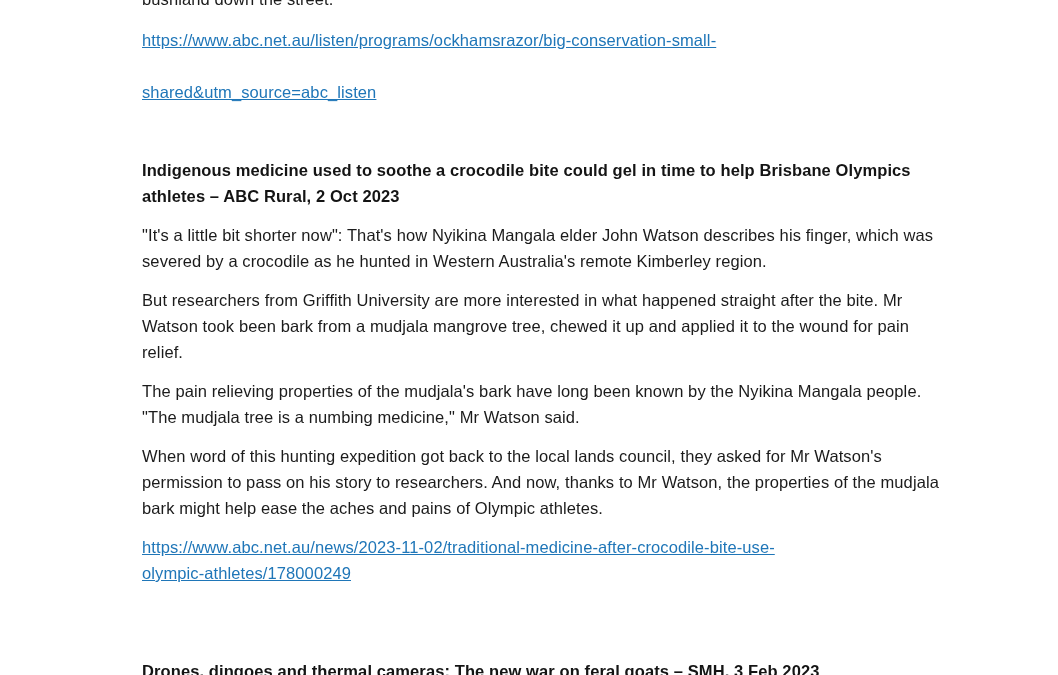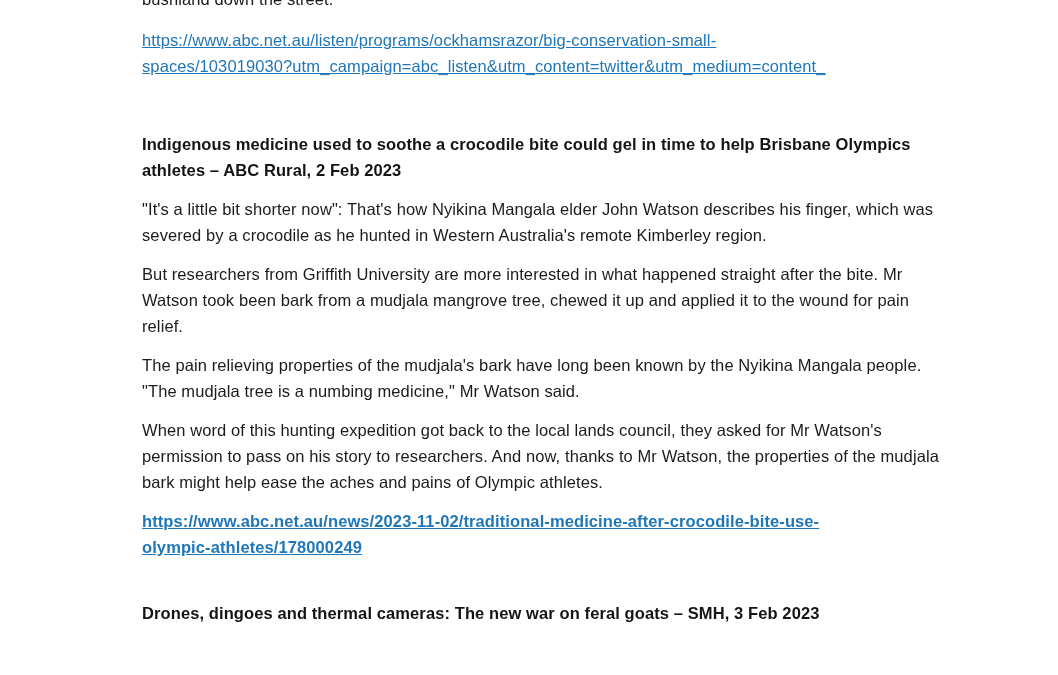--- a/index.html
+++ b/index.html
@@ -40,43 +40,42 @@
     margin: 0 0 13px 0;
     letter-spacing: 0.1px;
   }
   .link-block {
     font-size: 16.5px;
     line-height: 26px;
     margin: 0 0 52px 0;
     letter-spacing: 0.1px;
   }
   .link-block.tight {
-    margin-bottom: 40px;
-    font-weight: bold;
+    margin-bottom: 72px;
   }
   a.doc-link {
     color: #1f76b8;
     text-decoration: underline;
     cursor: pointer;
     word-break: break-all;
   }
 </style>
 </head>
 <body>
 
 <div class="page">
   <div class="content">
 
     <p class="body-text fragment">bushland down the street.</p>
 
     <p class="link-block">
-      <a class="doc-link"><span>https://www.abc.net.au/listen/programs/ockhamsrazor/big-conservation-small-</span><br><span>spaces/103019030?utm_campaign=abc_listen&amp;utm_content=twitter&amp;utm_medium=content_</span><br></a>
+      <a class="doc-link"><span>https://www.abc.net.au/listen/programs/ockhamsrazor/big-conservation-small-</span><br><br><span>shared&amp;utm_source=abc_listen</span></a>
     </p>
 
-    <h2 class="heading">Indigenous medicine used to soothe a crocodile bite could gel in time to help Brisbane Olympics athletes – ABC Rural, 2 Feb 2023</h2>
+    <h2 class="heading">Indigenous medicine used to soothe a crocodile bite could gel in time to help Brisbane Olympics athletes – ABC Rural, 2 Oct 2023</h2>
 
     <p class="body-text">"It's a little bit shorter now": That's how Nyikina Mangala elder John Watson describes his finger, which was severed by a crocodile as he hunted in Western Australia's remote Kimberley region.</p>
 
     <p class="body-text">But researchers from Griffith University are more interested in what happened straight after the bite. Mr Watson took been bark from a mudjala mangrove tree, chewed it up and applied it to the wound for pain relief.</p>
 
     <p class="body-text">The pain relieving properties of the mudjala's bark have long been known by the Nyikina Mangala people. "The mudjala tree is a numbing medicine," Mr Watson said.</p>
 
     <p class="body-text">When word of this hunting expedition got back to the local lands council, they asked for Mr Watson's permission to pass on his story to researchers. And now, thanks to Mr Watson, the properties of the mudjala bark might help ease the aches and pains of Olympic athletes.</p>
 
     <p class="link-block tight">

